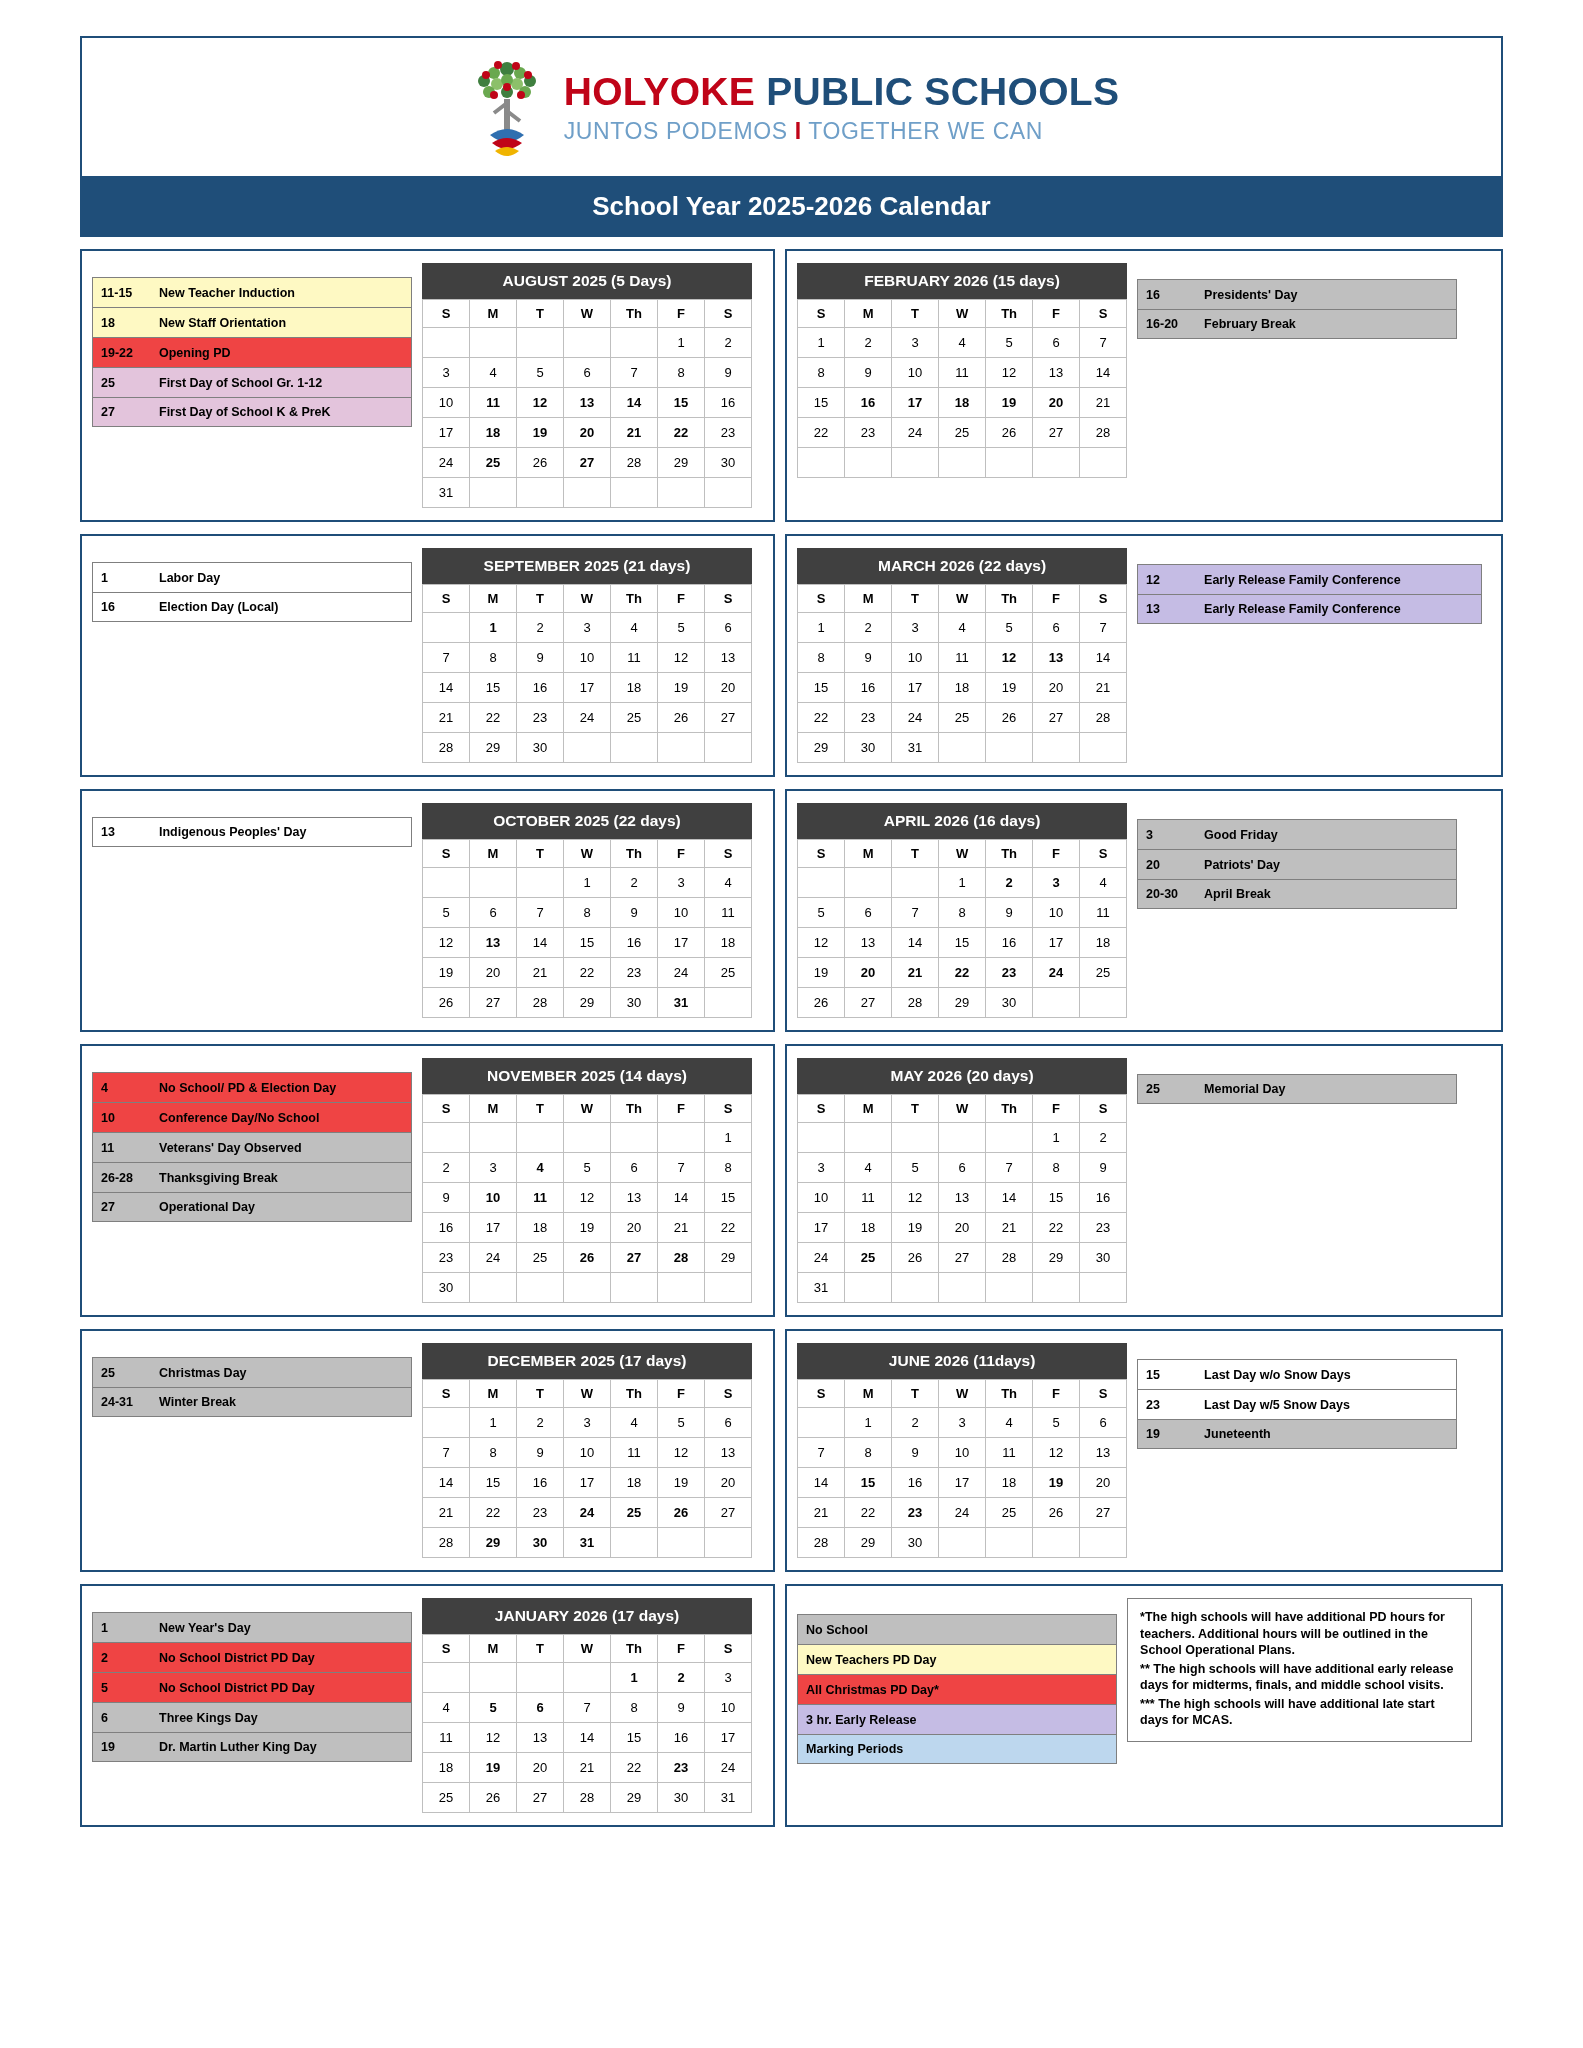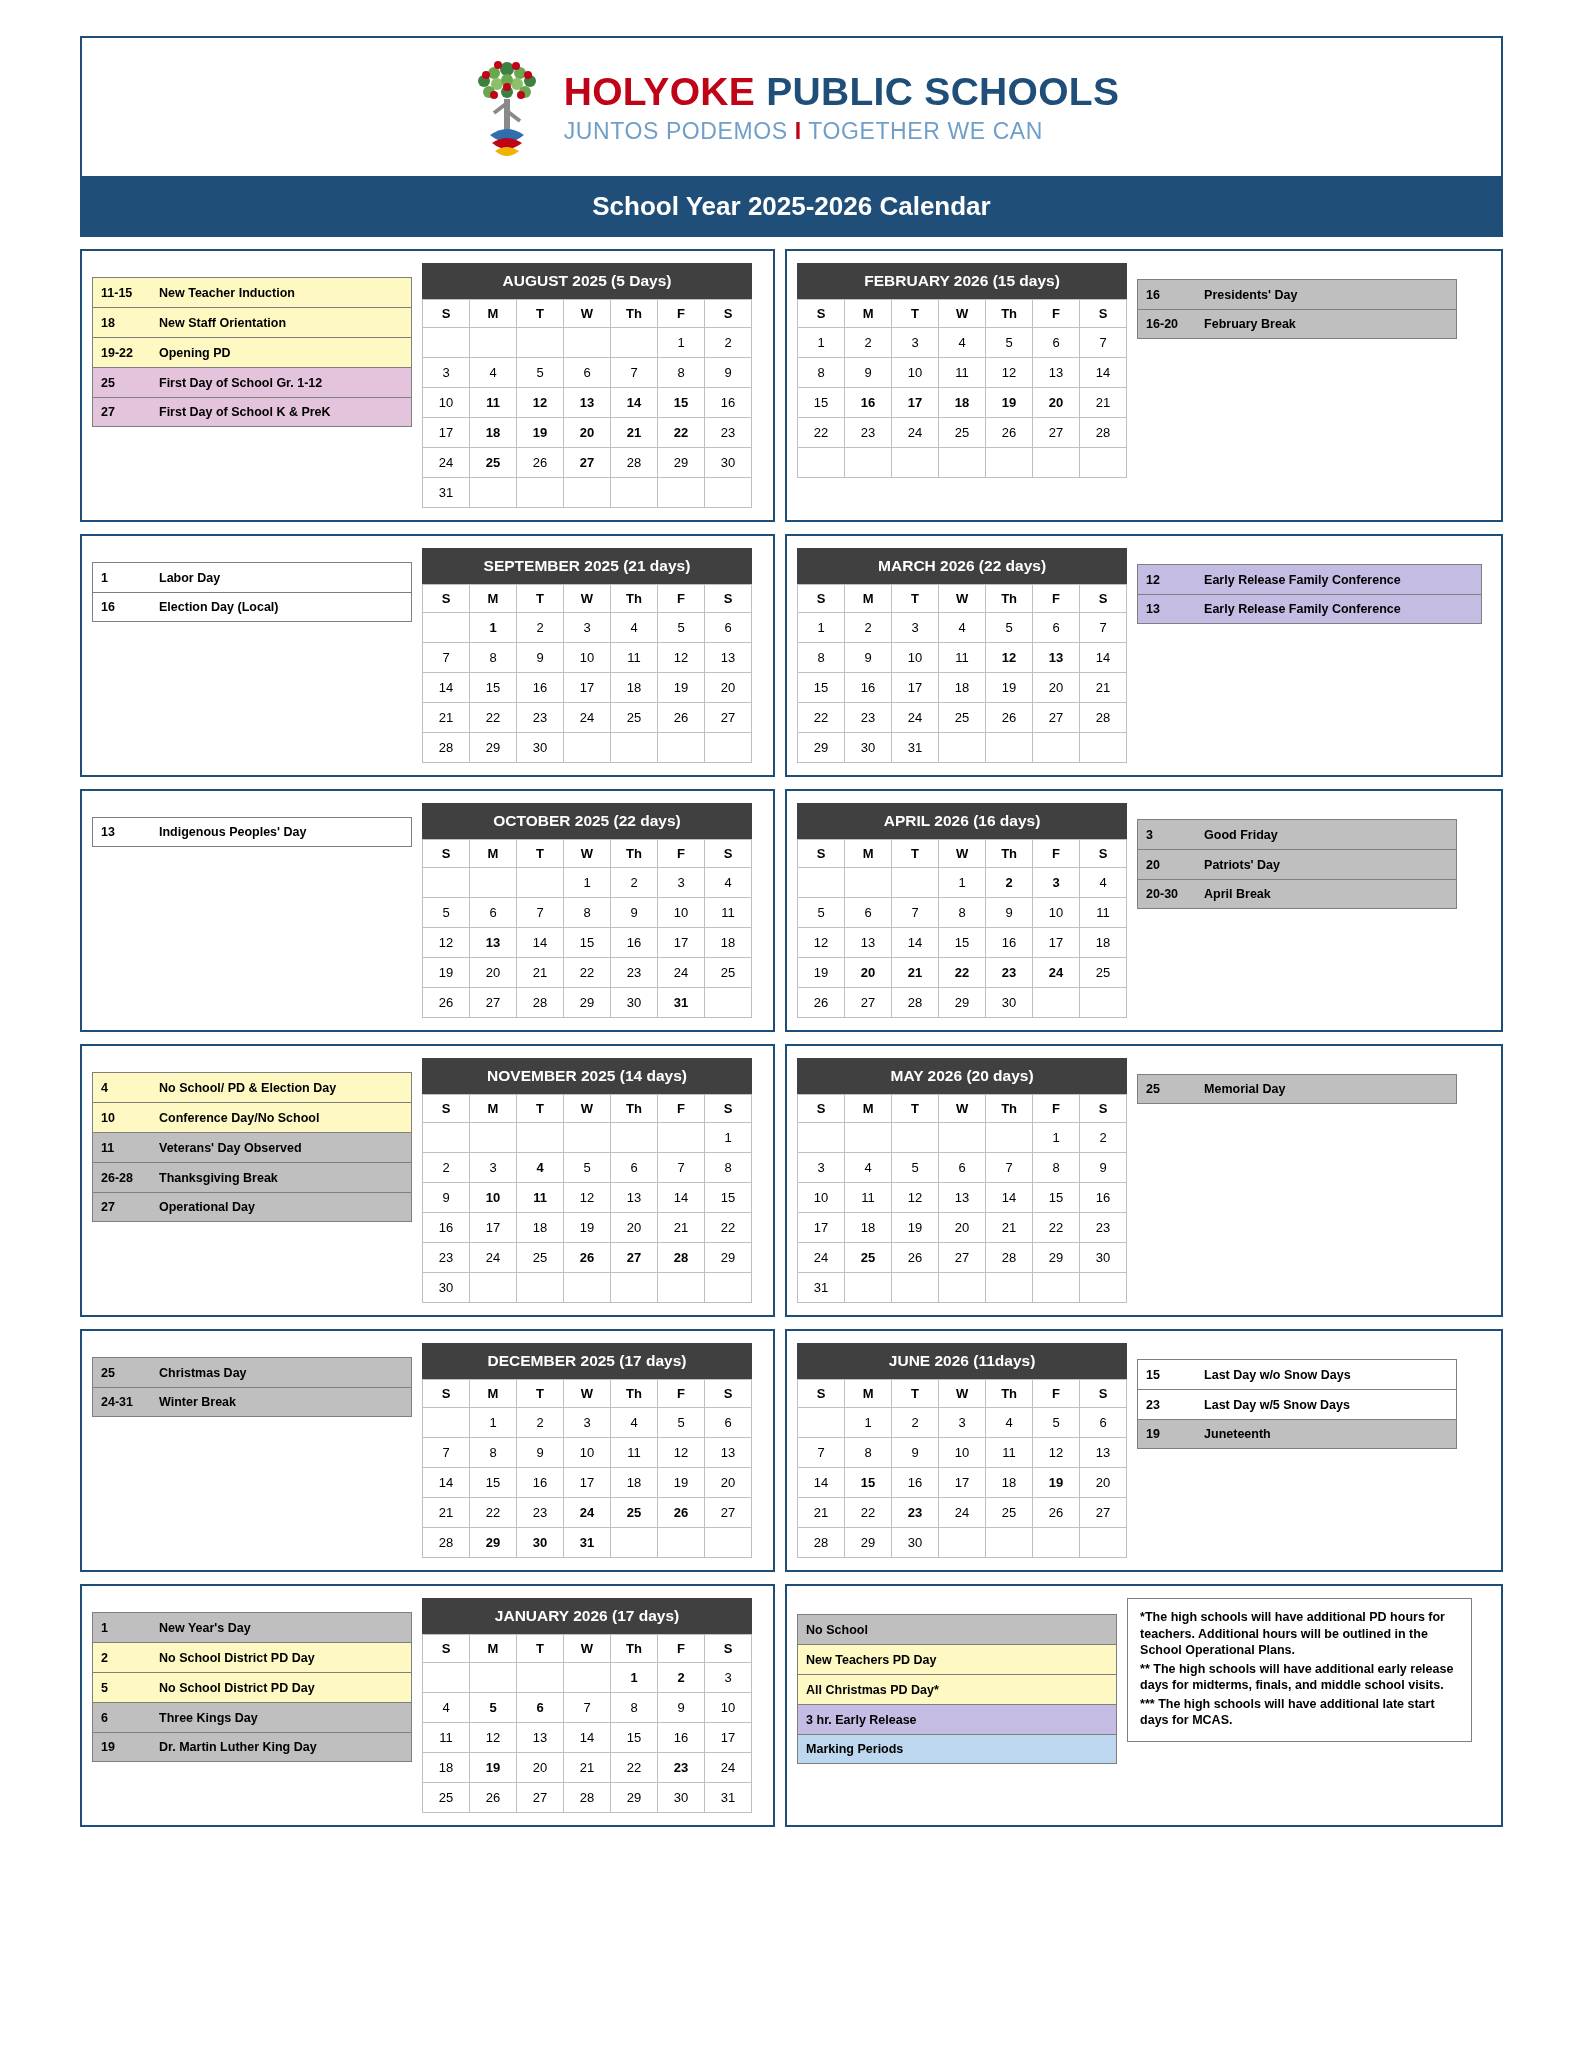--- a/index.html
+++ b/index.html
@@ -73,21 +73,21 @@
     align-items: center;
     font-size: 12.5px;
     font-weight: bold;
   }
   .legend-row:last-child { border-bottom: 1px solid #7f7f7f; }
   .legend-row .lg-date { width: 62px; padding-left: 8px; }
   .legend-row .lg-text { padding-left: 4px; }
 
   
   .c-green  { background: #fef9c3; }
-  .c-yellow { background: #fef9c3; }
+  .c-yellow { background: #ef4444; }
   .c-pink   { background: #e3c4dc; }
   .c-gray   { background: #bfbfbf; }
   .c-purple { background: #c5bce4; }
   .c-blue   { background: #bdd7ee; }
   .c-white  { background: #ffffff; }
 
   
   .month { width: 330px; }
   .month-title {
     background: #404040;

